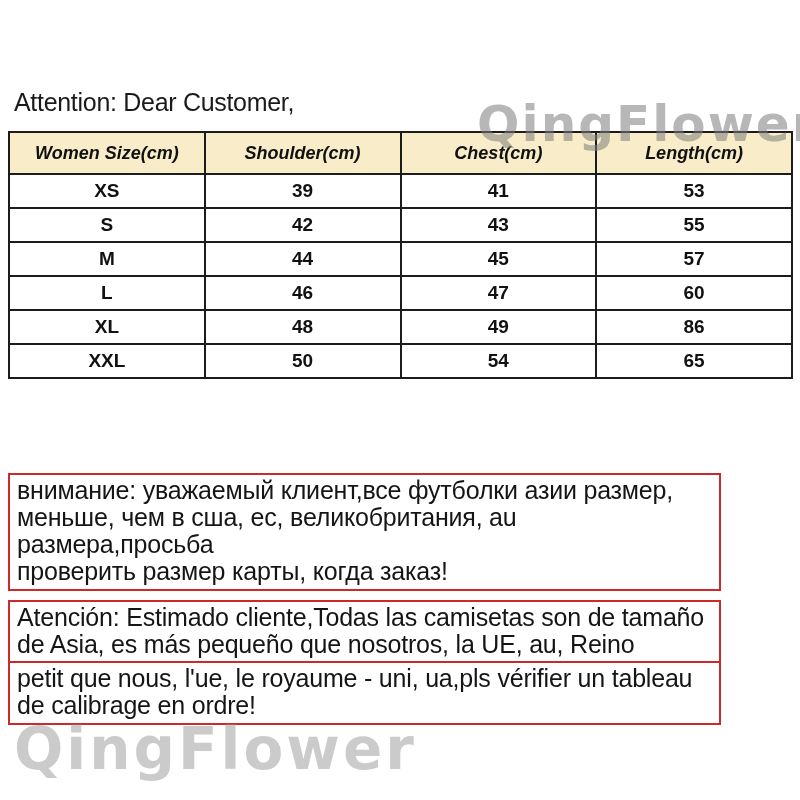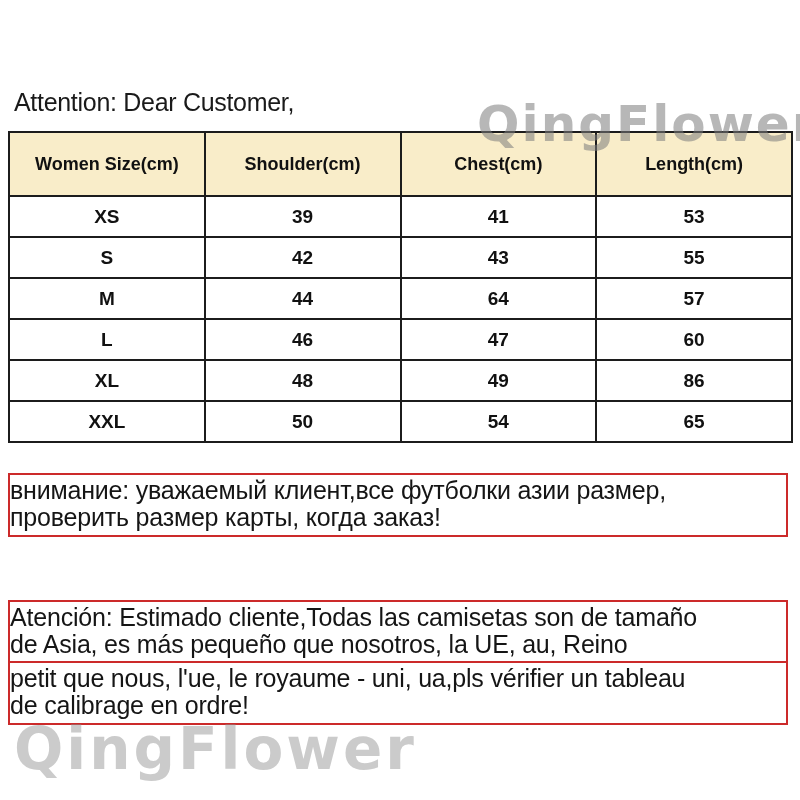--- a/index.html
+++ b/index.html
@@ -54,37 +54,38 @@
     z-index: 2;
   }
   table.size-table th, table.size-table td {
     border: 2px solid var(--table_border, #1c1c1c);
     text-align: center;
     vertical-align: middle;
     font-weight: bold;
     color: #111;
   }
   table.size-table th {
-    height: 64px;
+    height: 42px;
     background: var(--header_bg, #f9edc9);
     font-size: 18px;
+    font-style: italic;
   }
   table.size-table td {
-    height: 41px;
+    height: 34px;
     background: #ffffff;
     font-size: 19px;
   }
 
   
   .note {
     position: absolute; left: 8px;
-    width: 780px;
+    width: 713px;
     border: 2px solid var(--note_border, #cc2a2a);
     background: #ffffff;
-    padding: 2px 14px 4px 0;
+    padding: 2px 14px 4px 7px;
     font-size: 25px; line-height: 27px;
     letter-spacing: -0.2px;
     color: #151515;
     z-index: 3;
   }
   .note-ru { top: 473px; }
   .note-es { top: 566px; margin-top: 34px; }
   .note-fr { top: 661px; }
 </style>
 </head>
@@ -118,21 +119,21 @@
       </tr>
       <tr>
         <td>S</td>
         <td>42</td>
         <td>43</td>
         <td>55</td>
       </tr>
       <tr>
         <td>M</td>
         <td>44</td>
-        <td>64</td>
+        <td>45</td>
         <td>57</td>
       </tr>
       <tr>
         <td>L</td>
         <td>46</td>
         <td>47</td>
         <td>60</td>
       </tr>
       <tr>
         <td>XL</td>
@@ -144,20 +145,21 @@
         <td>XXL</td>
         <td>50</td>
         <td>54</td>
         <td>65</td>
       </tr>
     </tbody>
   </table>
 
   <div class="note note-ru">
     <div>внимание: уважаемый клиент,все футболки азии размер,</div>
+    <div>меньше, чем в сша, ес, великобритания, au размера,просьба</div>
     <div>проверить размер карты, когда заказ!</div>
   </div>
 
   <div class="note note-es">
     <div>Atención: Estimado cliente,Todas las camisetas son de tamaño</div>
     <div>de Asia, es más pequeño que nosotros, la UE, au, Reino</div>
   </div>
 
   <div class="note note-fr">
     <div>petit que nous, l'ue, le royaume - uni, ua,pls vérifier un tableau</div>

